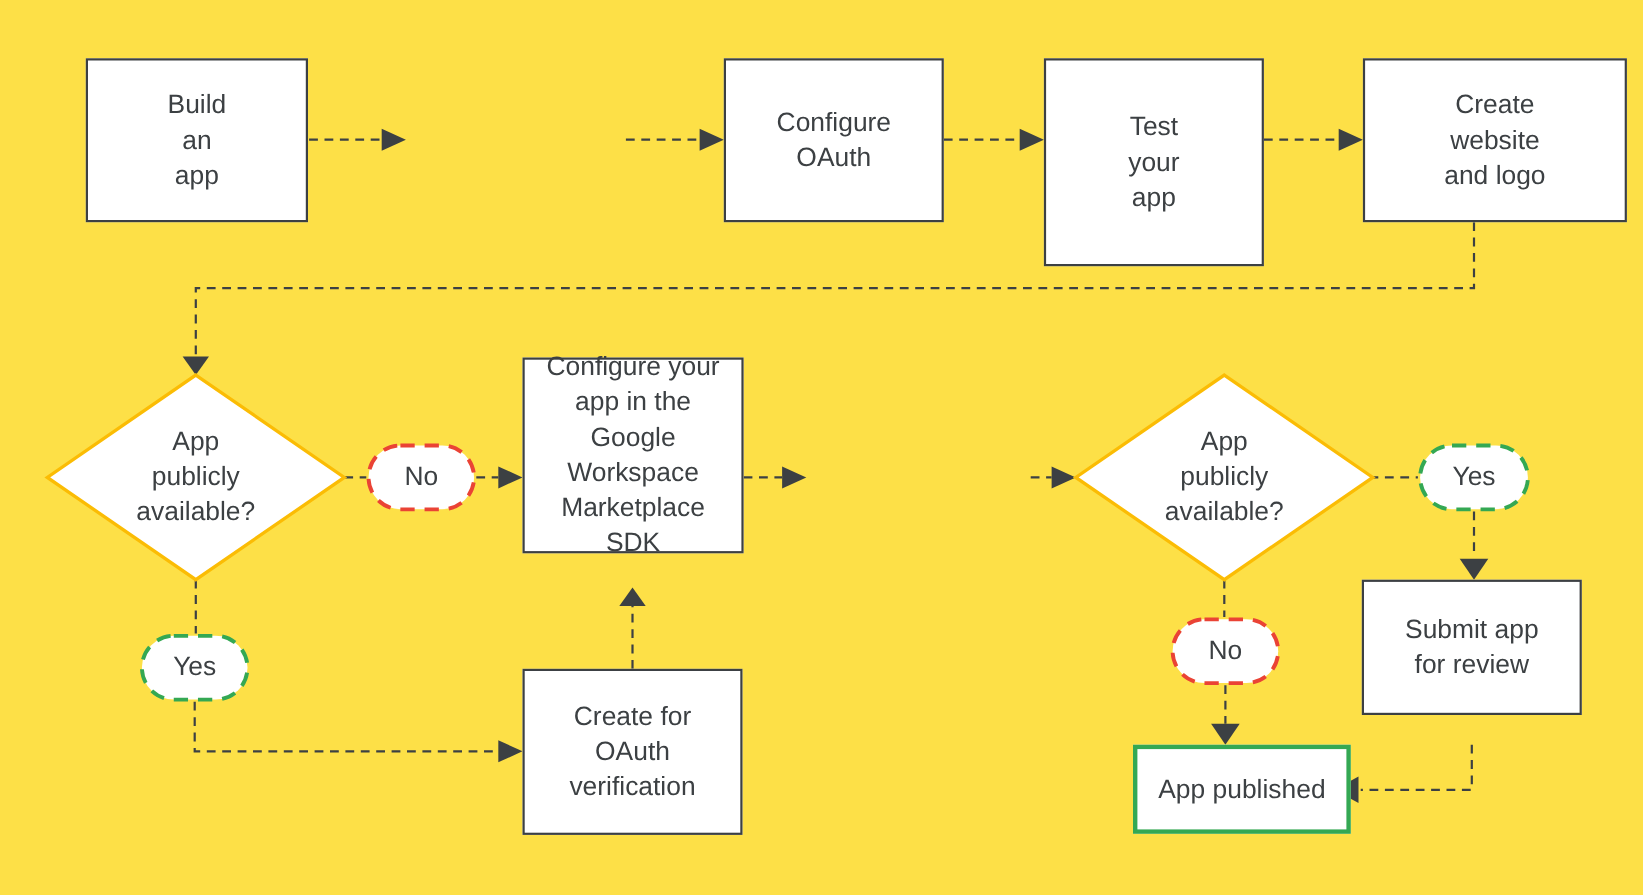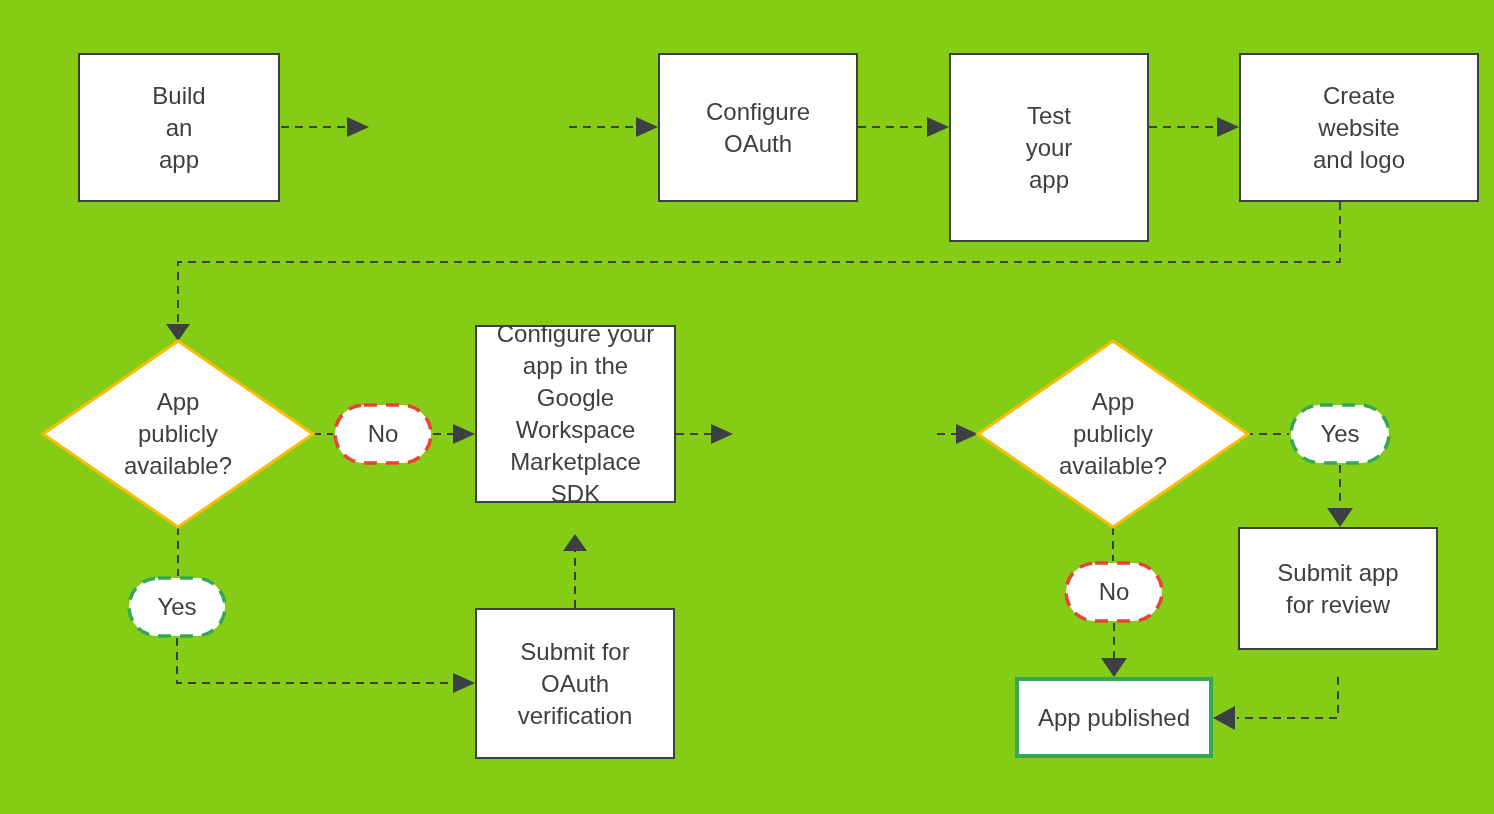--- a/index.html
+++ b/index.html
@@ -1,20 +1,20 @@
 <!DOCTYPE html>
 <html><head>
 <meta charset="utf-8">
 <style>
   html, body { margin: 0; padding: 0; background: #ffffff; }
   #stage {
     position: relative;
     width: 1494px;
     height: 814px;
-    background: #84cc16;
+    background: #fde047;
     font-family: "Liberation Sans", "DejaVu Sans", sans-serif;
     color: #3c4043;
     overflow: hidden;
   }
   #wires {
     position: absolute;
     left: 0; top: 0;
     width: 1494px; height: 814px;
   }
   .wire {
@@ -35,21 +35,21 @@
     background: #ffffff;
     display: flex;
     align-items: center;
     justify-content: center;
     text-align: center;
     font-size: 24px;
     line-height: 32px;
     color: #3c4043;
   }
   .node span, .float-label span { white-space: pre-line; }
-  .node-published { border: 4px solid #34a853; }
+  .node-published { border: 4px solid #34a853; margin-left: 15px; }
   .float-label {
     position: absolute;
     display: flex;
     align-items: center;
     justify-content: center;
     text-align: center;
     font-size: 24px;
     line-height: 32px;
     color: #3c4043;
     pointer-events: none;
@@ -132,21 +132,21 @@
 
   <div class="node" style="left:475px; top:325px; width:201px; height:178px">
     <span>Configure your
 app in the
 Google
 Workspace
 Marketplace
 SDK</span>
   </div>
   <div class="node" style="left:475px; top:608px; width:200px; height:151px">
-    <span>Submit for
+    <span>Create for
 OAuth
 verification</span>
   </div>
   <div class="node" style="left:1238px; top:527px; width:200px; height:123px">
     <span>Submit app
 for review</span>
   </div>
   <div class="node node-published" style="left:1015px; top:677px; width:198px; height:81px">
     <span>App published</span>
   </div>

